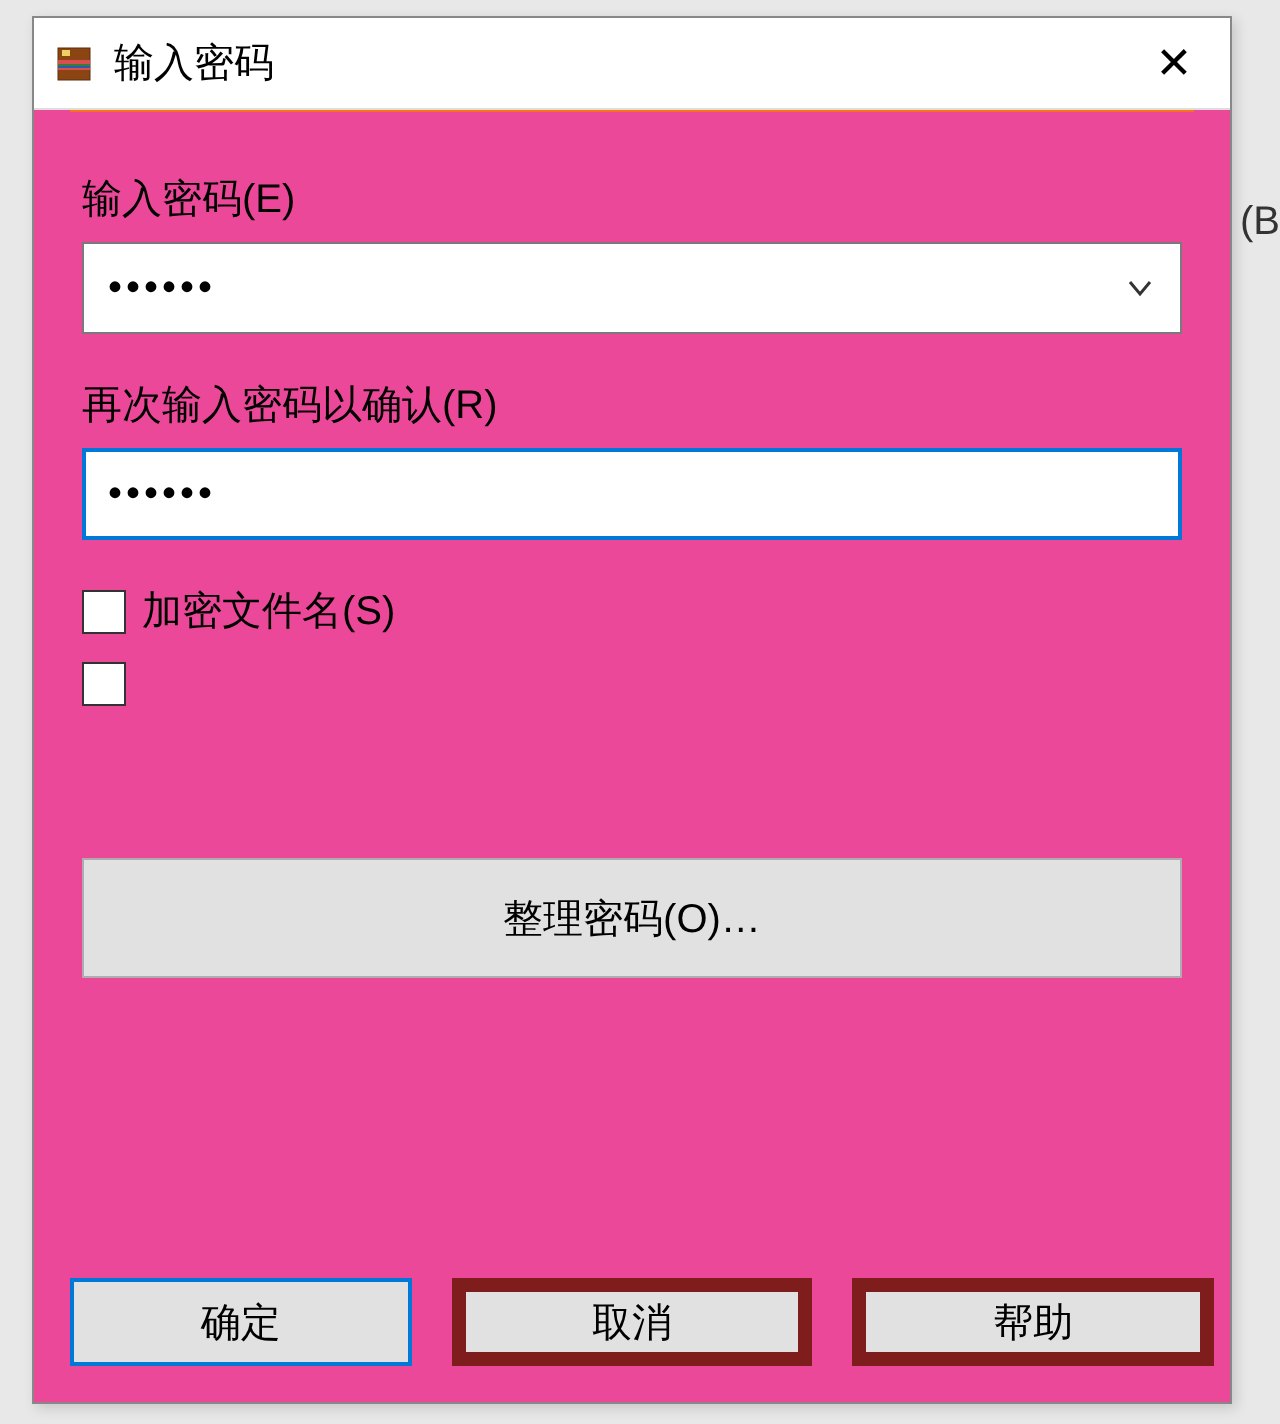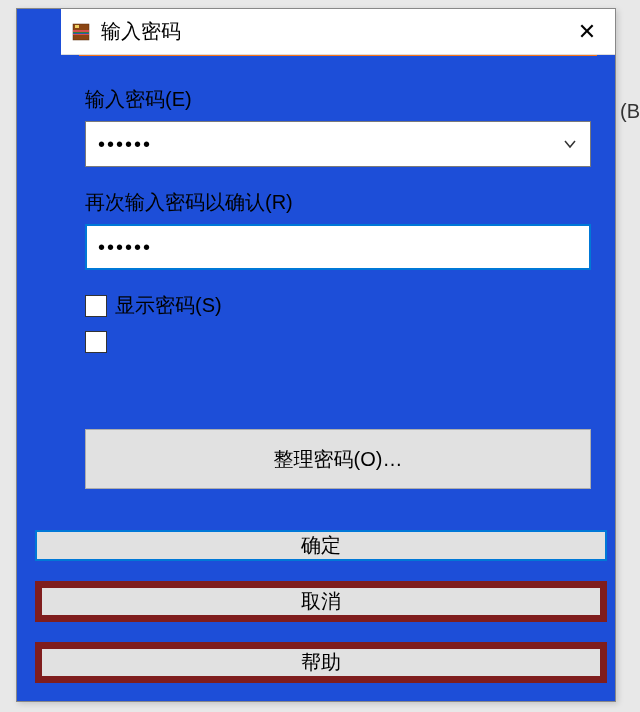--- a/index.html
+++ b/index.html
@@ -15,24 +15,23 @@
       position: absolute;
       font-size: 20px;
       color: #333;
     }
     .dialog {
       position: absolute;
       left: 16px;
       top: 8px;
       width: 600px;
       height: 694px;
-      background: #1d4ed8;
+      background: #ec4899;
       border: 1px solid #888;
       box-shadow: 2px 2px 6px rgba(0,0,0,0.15);
-      padding-left: 44px;
     }
     .titlebar {
       height: 46px;
       display: flex;
       align-items: center;
       padding: 0 8px 0 10px;
       border-bottom: 1px solid #ddd;
       background: #fff;
     }
     .titlebar-icon {
@@ -142,21 +141,20 @@
       color: #000;
       cursor: pointer;
     }
     .button-row {
       position: absolute;
       bottom: 18px;
       left: 18px;
       right: 8px;
       display: flex;
       gap: 20px;
-      flex-direction: column;
     }
     .dlg-btn {
       flex: 1;
       height: 44px;
       background: #e1e1e1;
       border: 7px solid #7f1d1d;
       font-size: 20px;
       font-family: inherit;
       color: #000;
       cursor: pointer;
@@ -200,21 +198,21 @@
         </button>
       </div>
 
       <div class="field-label">再次输入密码以确认(R)</div>
       <div class="input-wrap">
         <input type="text" class="text-input focus" readonly="" value="••••••" style="">
       </div>
 
       <div class="checkbox-row">
         <span class="checkbox-box"></span>
-        <span class="checkbox-label">显示密码(S)</span>
+        <span class="checkbox-label">加密文件名(S)</span>
       </div>
       <div class="checkbox-row">
         <span class="checkbox-box"></span>
       </div>
 
       <button class="organize-btn">整理密码(O)…</button>
     </div>
   </div>
 
   <div class="button-row">

